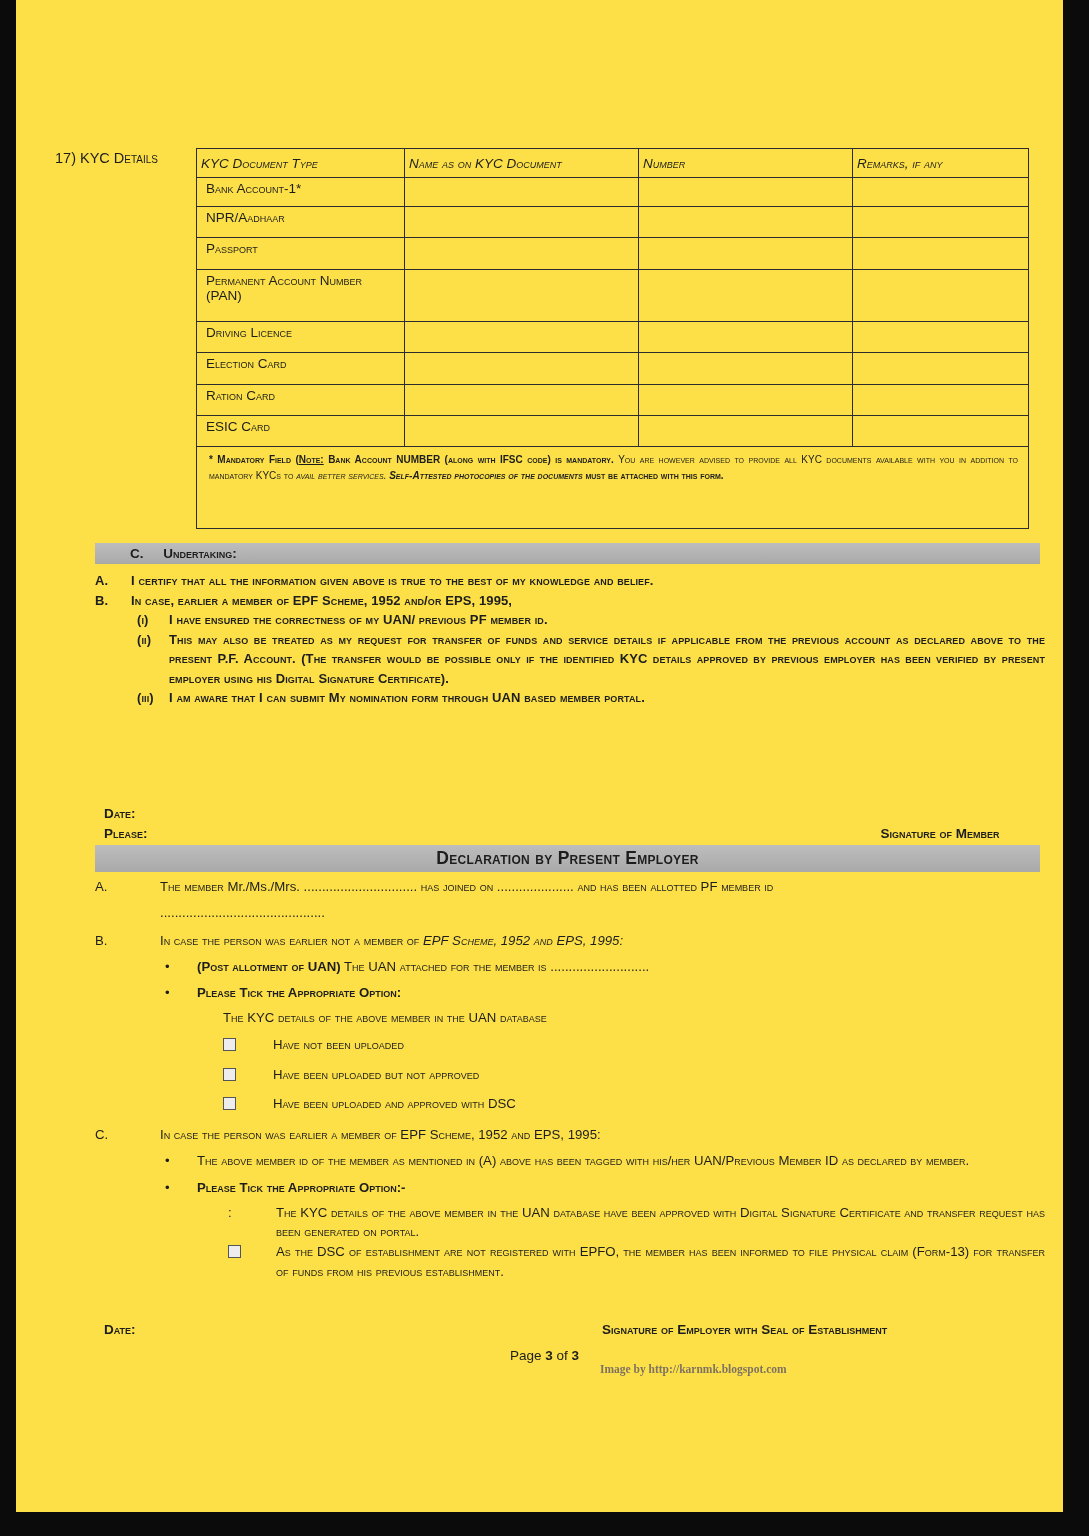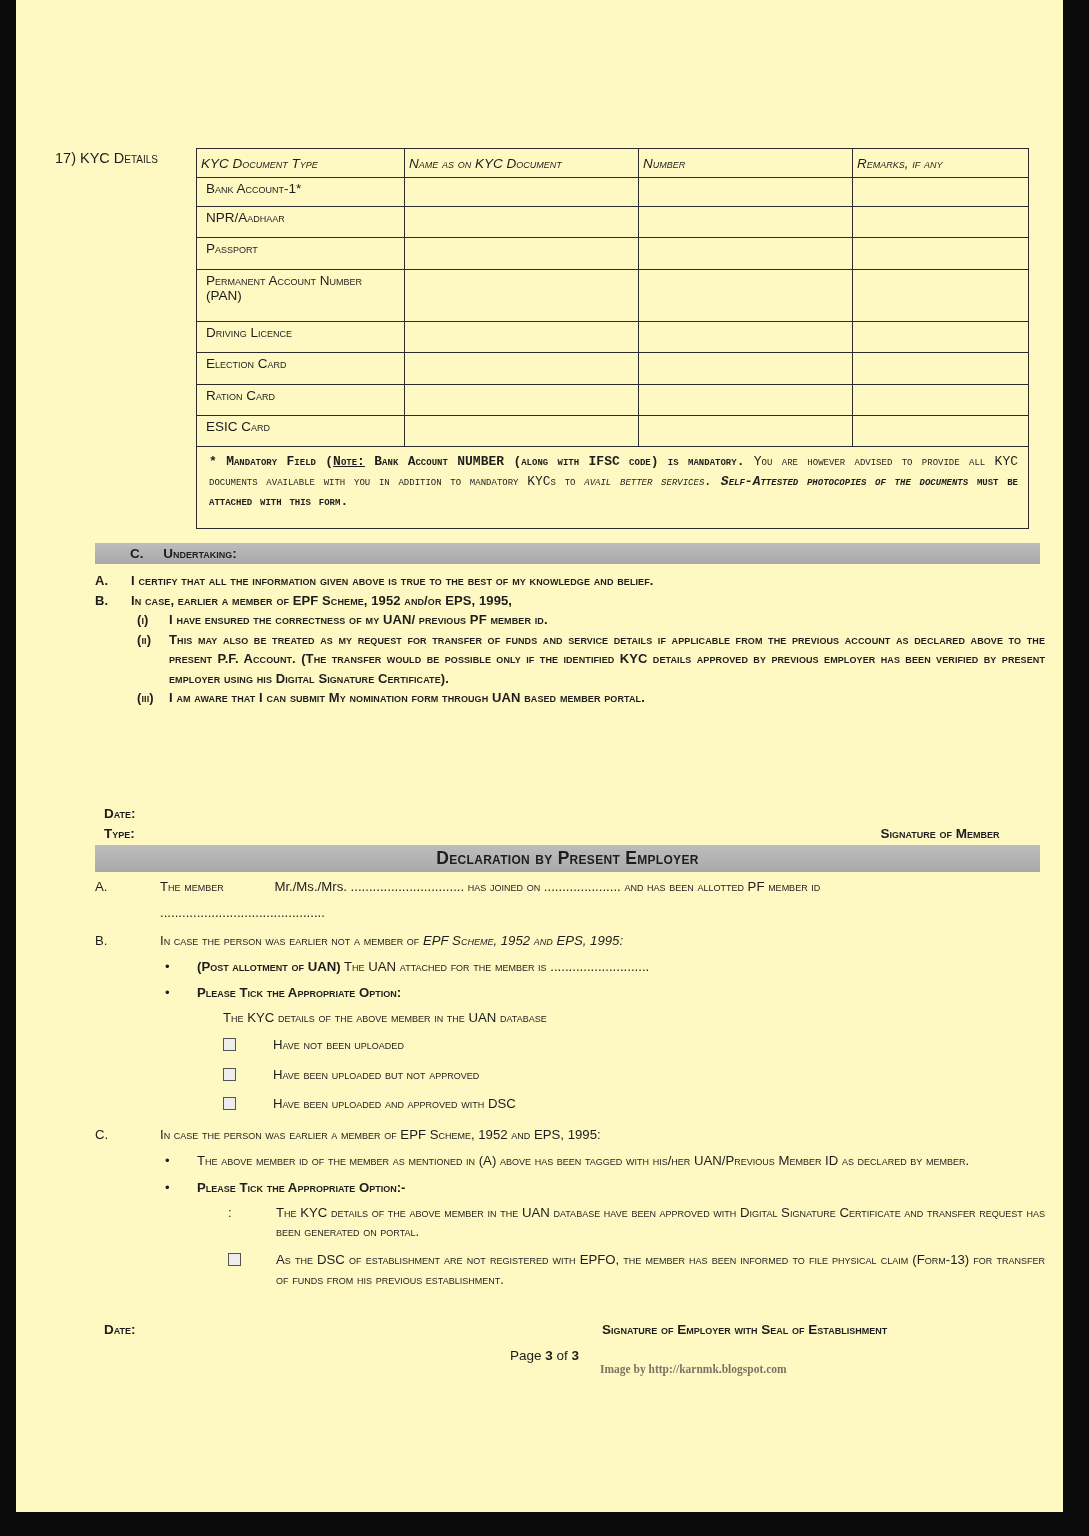--- a/index.html
+++ b/index.html
@@ -1,22 +1,22 @@
 <!DOCTYPE html>
 <html><head>
 <meta charset="utf-8">
 <style>
   html,body{margin:0;padding:0;background:#888;}
   .page{
     position:relative;width:1089px;height:1536px;margin:0 auto;
-    background:#fef9c3;color:#1d1d1d;overflow:hidden;
+    background:#fde047;color:#1d1d1d;overflow:hidden;
     font-family:"Liberation Sans", sans-serif;
   }
   .sc{font-variant:small-caps;}
-  .nv{font-variant:normal;margin-left:47px;}
+  .nv{font-variant:normal;}
   .b{font-weight:700;}
   .i{font-style:italic;}
   .uline{text-decoration:underline;}
 
   
   .edge{position:absolute;background:#0b0b0b;}
   .edge-left{left:0;top:0;width:16px;height:1536px;}
   .edge-right{left:1063px;top:0;width:26px;height:1536px;}
   .edge-bottom{left:0;top:1512px;width:1089px;height:24px;}
 
@@ -24,22 +24,22 @@
   .kyc-label{position:absolute;left:55px;top:150px;font-size:14.5px;}
   table.kyc{
     position:absolute;left:196px;top:148px;border-collapse:collapse;table-layout:fixed;
     font-size:13.5px;
   }
   table.kyc th, table.kyc td{border:1.5px solid #2c2c2c;}
   table.kyc th{font-weight:500;text-align:left;padding:2px 4px;height:24px;font-style:italic;}
   table.kyc td.doc{padding:3px 4px 3px 9px;vertical-align:top;text-align:left;}
   table.kyc td.blank{background:transparent;}
   td.note{
-    padding:5px 10px 6px 12px;font-size:13px;line-height:1.55;text-align:justify;
-    vertical-align:top;height:70px;font-family:Liberation Mono, monospace;
+    padding:5px 10px 6px 12px;font-size:10px;line-height:1.55;text-align:justify;
+    vertical-align:top;height:70px;
   }
 
   
   .bar{
     position:absolute;left:95px;width:945px;
     background:linear-gradient(180deg,#bdbdbd,#a9a9a9);
   }
   .u-bar{top:543px;height:21px;font-size:13.5px;line-height:21px;}
   .u-bar .sec{margin-left:35px;}
   .u-bar .ttl{margin-left:16px;}
@@ -189,21 +189,21 @@
       <span class="tx just">This may also be treated as my request for transfer of funds and service details if applicable from the previous account as declared above to the present P.F. Account. (The transfer would be possible only if the identified KYC details approved by previous employer has been verified by present employer using his Digital Signature Certificate).</span>
     </div>
     <div class="row sub">
       <span class="mk">(iii)</span>
       <span class="tx">I am aware that I can submit My nomination form through UAN based member portal.</span>
     </div>
   </div>
 
   <div class="dp sc">
     <div>Date:</div>
-    <div>Type:</div>
+    <div>Please:</div>
   </div>
   <div class="sig-member sc">Signature of Member</div>
 
   <div class="bar d-bar sc b">
     <span>Declaration by Present Employer</span>
   </div>
 
   <div class="d-list sc">
     <div class="row">
       <span class="mk">A.</span>
@@ -250,21 +250,21 @@
       <span class="tx">The above member id of the member as mentioned in (A) above has been tagged with his/her UAN/Previous Member ID as declared by member.</span>
     </div>
     <div class="row" style="margin-top:7px">
       <span class="blt">•</span>
       <span class="tx b">Please Tick the Appropriate Option:-</span>
     </div>
     <div class="row copt" style="margin-top:5px">
       <span class="omk">:</span>
       <span class="tx just">The KYC details of the above member in the UAN database have been approved with Digital Signature Certificate and transfer request has been generated on portal.</span>
     </div>
-    <div class="row copt" style="margin-top:8px">
+    <div class="row copt" style="margin-top:0">
       <span class="omk"><span class="cb"></span></span>
       <span class="tx just">As the DSC of establishment are not registered with EPFO, the member has been informed to file physical claim (Form-13) for transfer of funds from his previous establishment.</span>
     </div>
   </div>
 
   <div class="bot-date sc">Date:</div>
   <div class="bot-sig sc">Signature of Employer with Seal of Establishment</div>
 
   <div class="foot-page">
     <span>Page </span><span class="b">3</span><span> of </span><span class="b">3</span>

